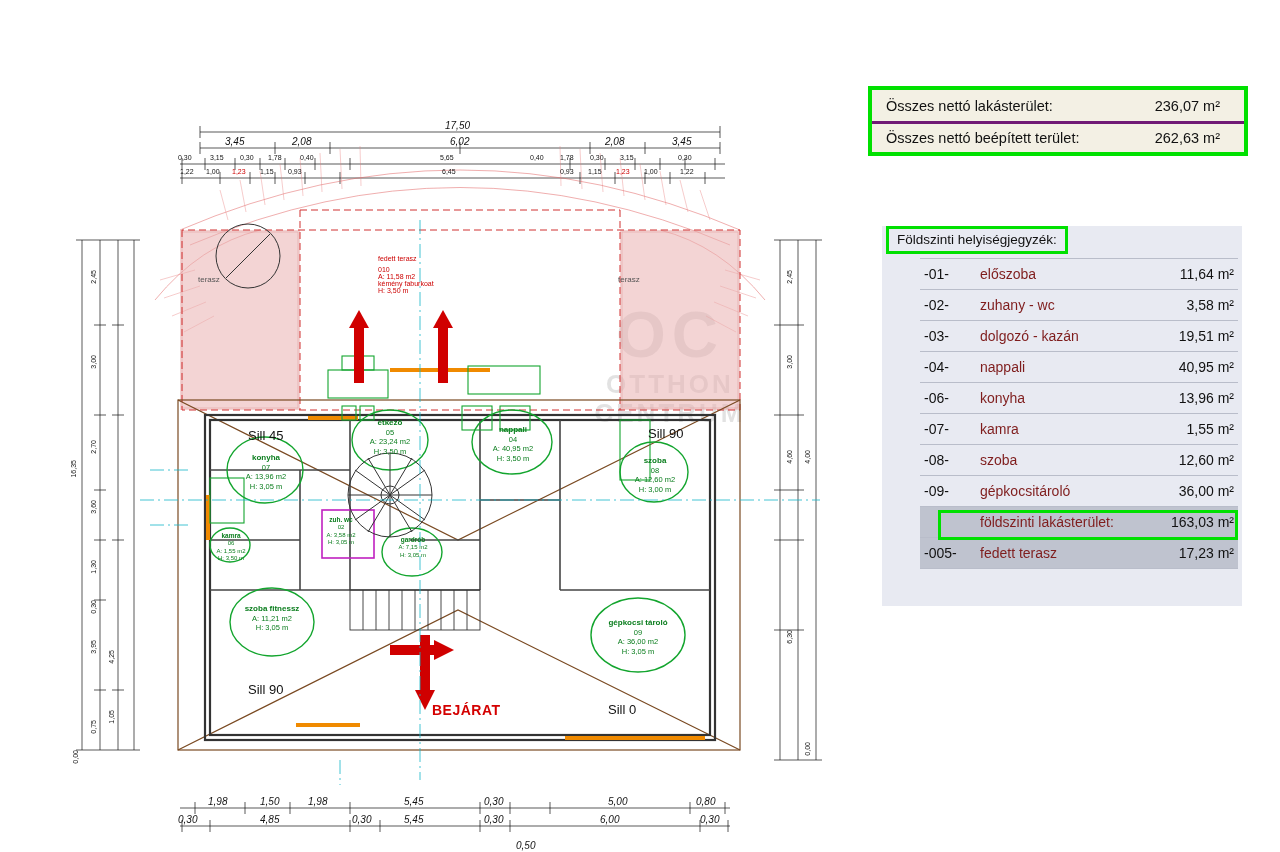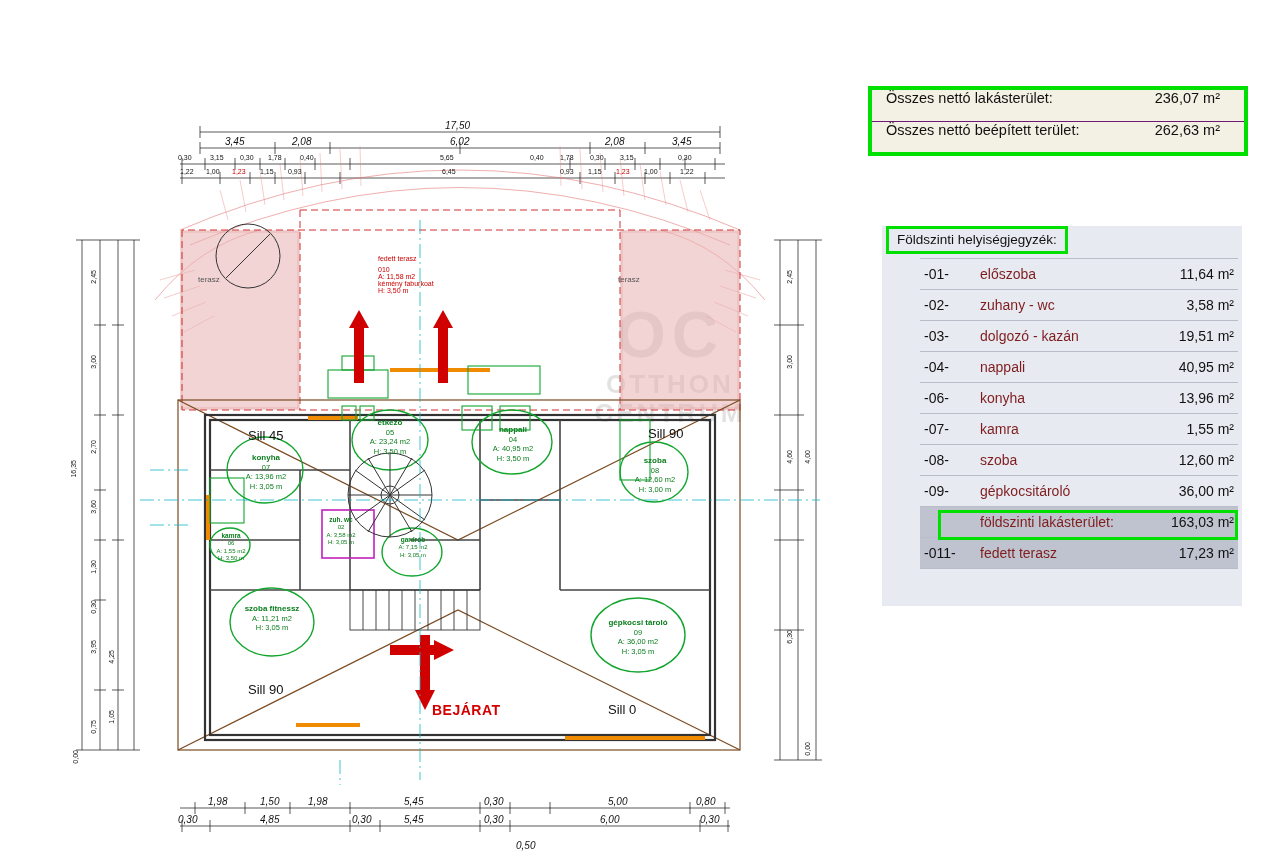--- a/index.html
+++ b/index.html
@@ -8,26 +8,26 @@
     font-family:"Liberation Sans", sans-serif;color:#111;
   }
   .sheet{position:absolute;inset:0;}
 
   
   .summary-box{
     position:absolute;left:868px;top:86px;width:380px;height:70px;
     border:4px solid #00e000;background:#f3f0e4;box-sizing:border-box;
   }
   .summary-row{
-    display:flex;align-items:flex-start;height:50%;padding:0 14px;box-sizing:border-box;
+    display:flex;align-items:center;height:50%;padding:0 14px;box-sizing:border-box;
     font-size:14.5px;color:#111;
   }
   .summary-row .lbl{flex:1;}
   .summary-row .val{width:118px;text-align:right;padding-right:10px;}
-  .summary-box .summary-row + .summary-row{border-top:1px solid #701a75;}
+  .summary-box .summary-row + .summary-row{border-top:3px solid #701a75;}
 
   .legend-wrap{
     position:absolute;left:882px;top:226px;width:360px;height:380px;
     background:#e8eaf2;box-sizing:border-box;
   }
   .legend-title{
     position:absolute;left:886px;top:226px;
     border:3px solid #00e000;background:#e8eaf2;
     font-size:13.5px;padding:3px 8px 4px 8px;box-sizing:border-box;
     color:#111;
@@ -138,21 +138,21 @@
         <td class="code">-09-</td>
         <td class="name">gépkocsitároló</td>
         <td class="area">36,00 m²</td>
       </tr>
       <tr class="highlight">
         <td class="code"></td>
         <td class="name">földszinti lakásterület:</td>
         <td class="area">163,03 m²</td>
       </tr>
       <tr class="shaded">
-        <td class="code">-011-</td>
+        <td class="code">-005-</td>
         <td class="name">fedett terasz</td>
         <td class="area">17,23 m²</td>
       </tr>
     </tbody>
   </table>
   <div class="hl-box"></div>
 
   <div class="watermark">
     <div class="wm-oc">OC</div>
     <div class="wm-sub">OTTHON</div>

